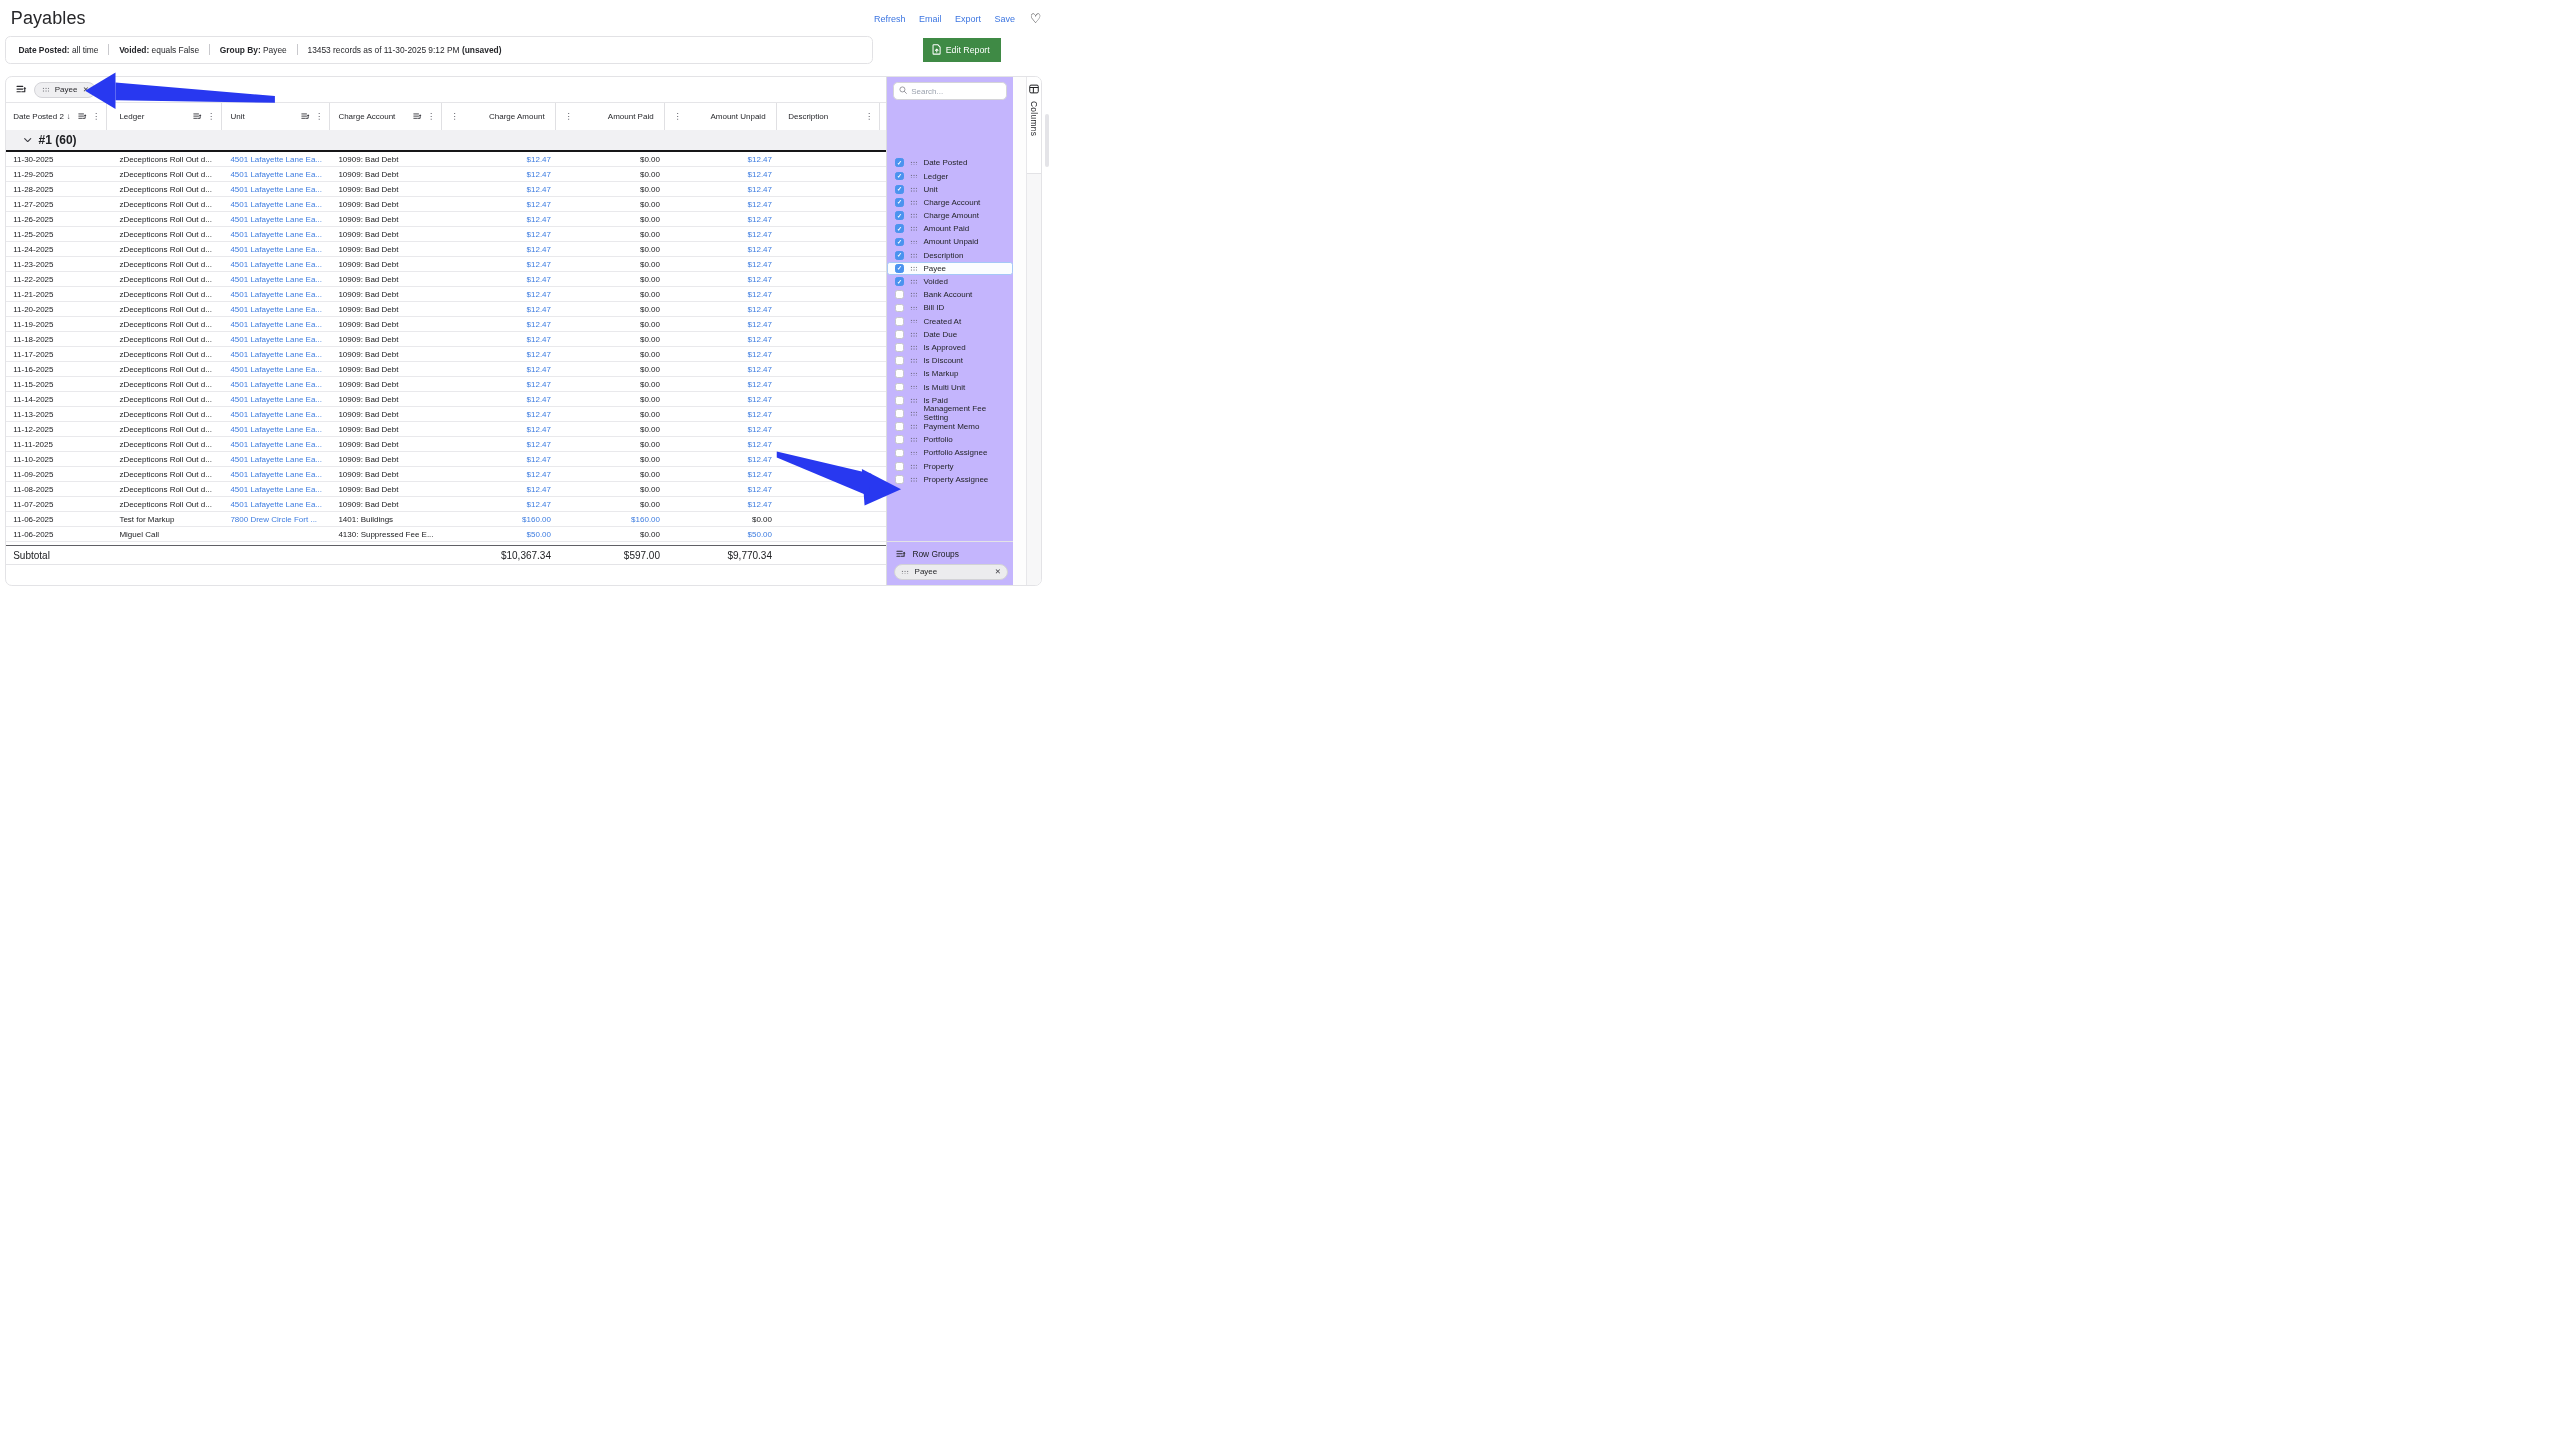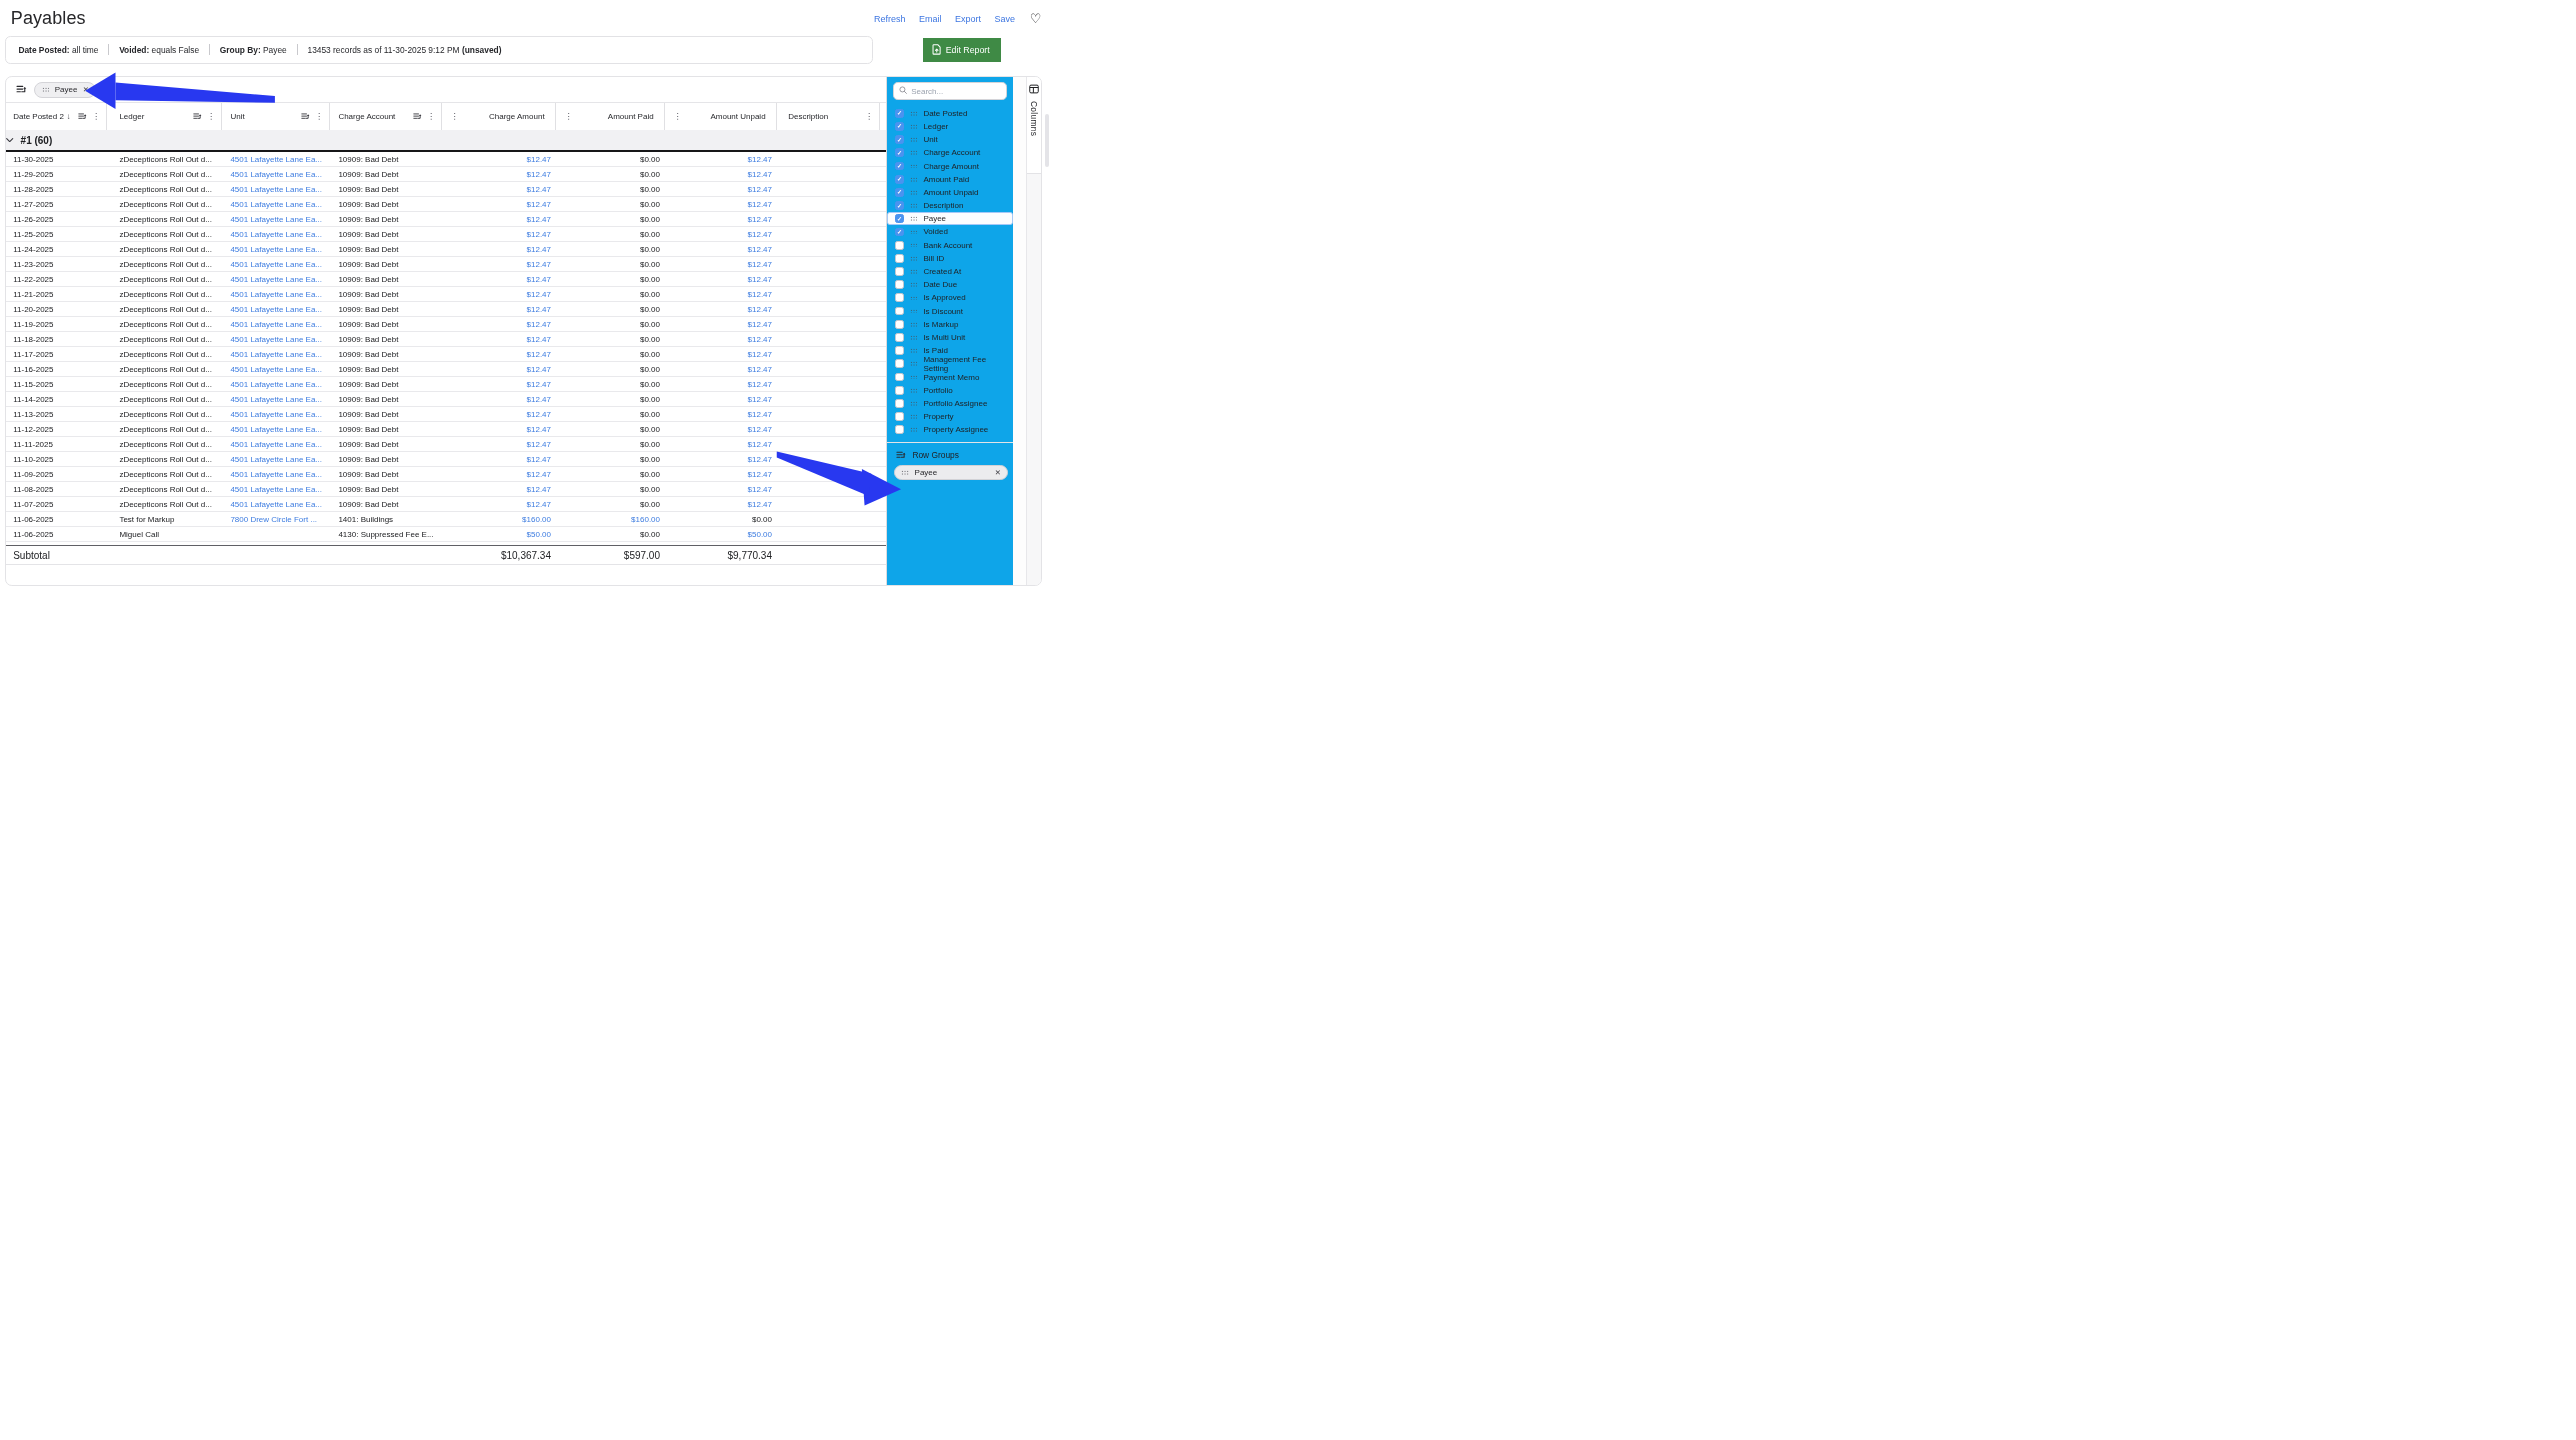--- a/index.html
+++ b/index.html
@@ -68,38 +68,38 @@
   .c-acct   { width:112px; padding-left:8px; }
   .c-charge { width:114px; text-align:right; padding-right:5.4px; }
   .c-paid   { width:109px; text-align:right; padding-right:5.4px; }
   .c-unpaid { width:112px; text-align:right; padding-right:5.4px; }
   .c-desc   { width:103px; padding-left:10.8px; }
   .c-fill   { flex:1; }
   .th.c-charge,.th.c-paid,.th.c-unpaid { padding-left:6.8px; }
   
   .group-row {
     height:22px; background:#f1f1f3; display:flex; align-items:center; gap:6.8px;
-    padding-left:0; border-bottom:2px solid #161618; font-weight:bold; font-size:10px;
+    padding-left:18px; border-bottom:2px solid #161618; font-weight:bold; font-size:12px;
   }
   .chev { display:inline-flex; cursor:pointer; }
   
   .tbody { display:flex; flex-direction:column; }
   .tr { height:15px; display:flex; align-items:center; border-bottom:0.7px solid #e9e9ec; }
   .tr > span { white-space:nowrap; overflow:hidden; }
   
   .pin-gap { height:3.4px; }
   .subtotal-row {
     border-top:1.4px solid #606065; border-bottom:0.7px solid #e4e4e7;
     height:19.6px; display:flex; align-items:center; font-weight:normal; font-size:10px;
   }
   .totals-wrap { margin-top:5.4px; }
   .dbl { height:4.7px; border-top:2px solid #0f0f10; border-bottom:2px solid #0f0f10; }
   .totals-row { height:13px; display:flex; align-items:center; font-weight:bold; font-size:8.4px; border-bottom:0.7px solid #e4e4e7; }
   
-  .sidebar { width:126px; display:flex; flex-direction:column; background:#0ea5e9; }
+  .sidebar { width:126px; display:flex; flex-direction:column; background:#c4b5fd;justify-content:space-between; }
   .search-wrap { padding:5.4px 6px 4px 5.4px; }
   .search-box {
     height:17.6px; border:0.7px solid #d4d4d8; border-radius:4.7px; display:flex; align-items:center;
     padding:0 5.4px; gap:4px; background:#fff;
   }
   .search-box input {
     border:none; outline:none; width:100%; font-size:8px; color:#26272b;
     font-family:"Liberation Sans",sans-serif; background:transparent;
   }
   .search-box input::placeholder { color:#9ca3af; }

